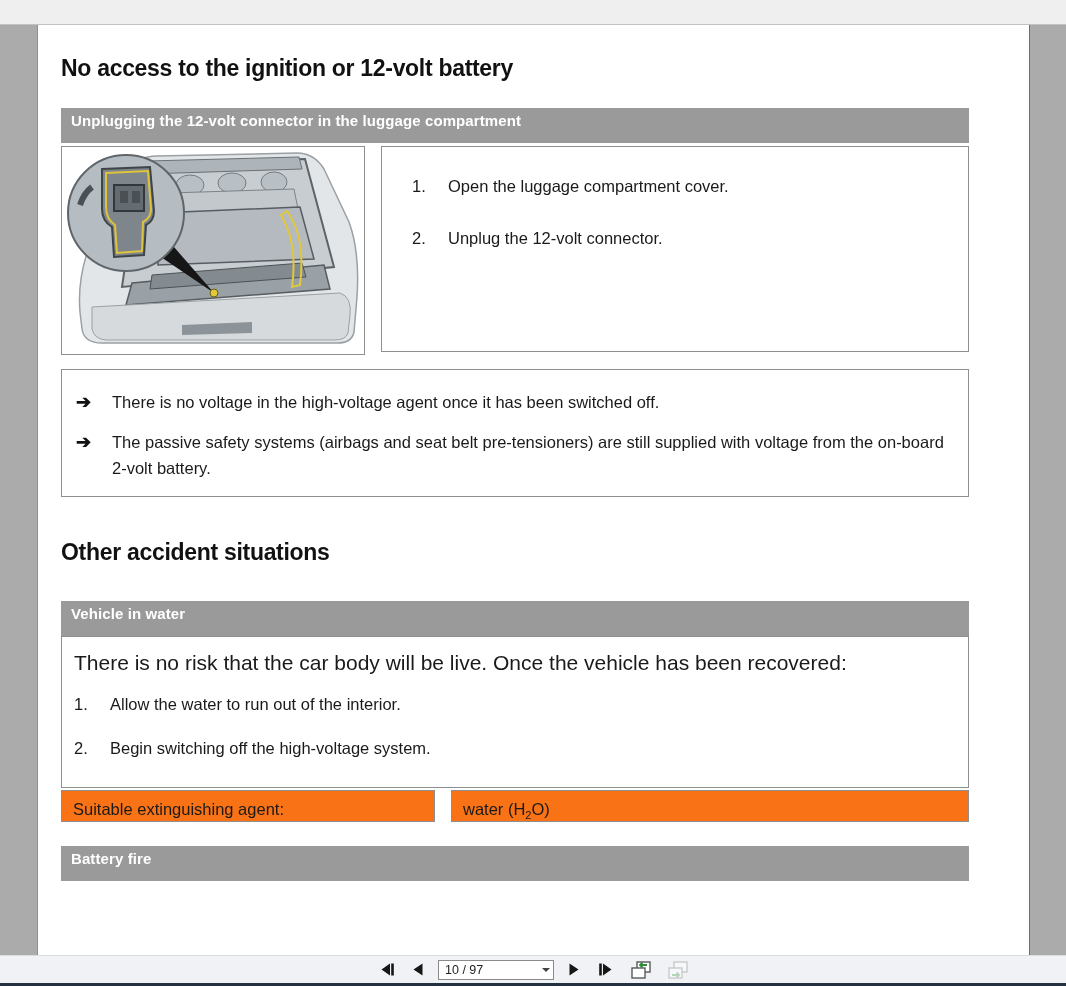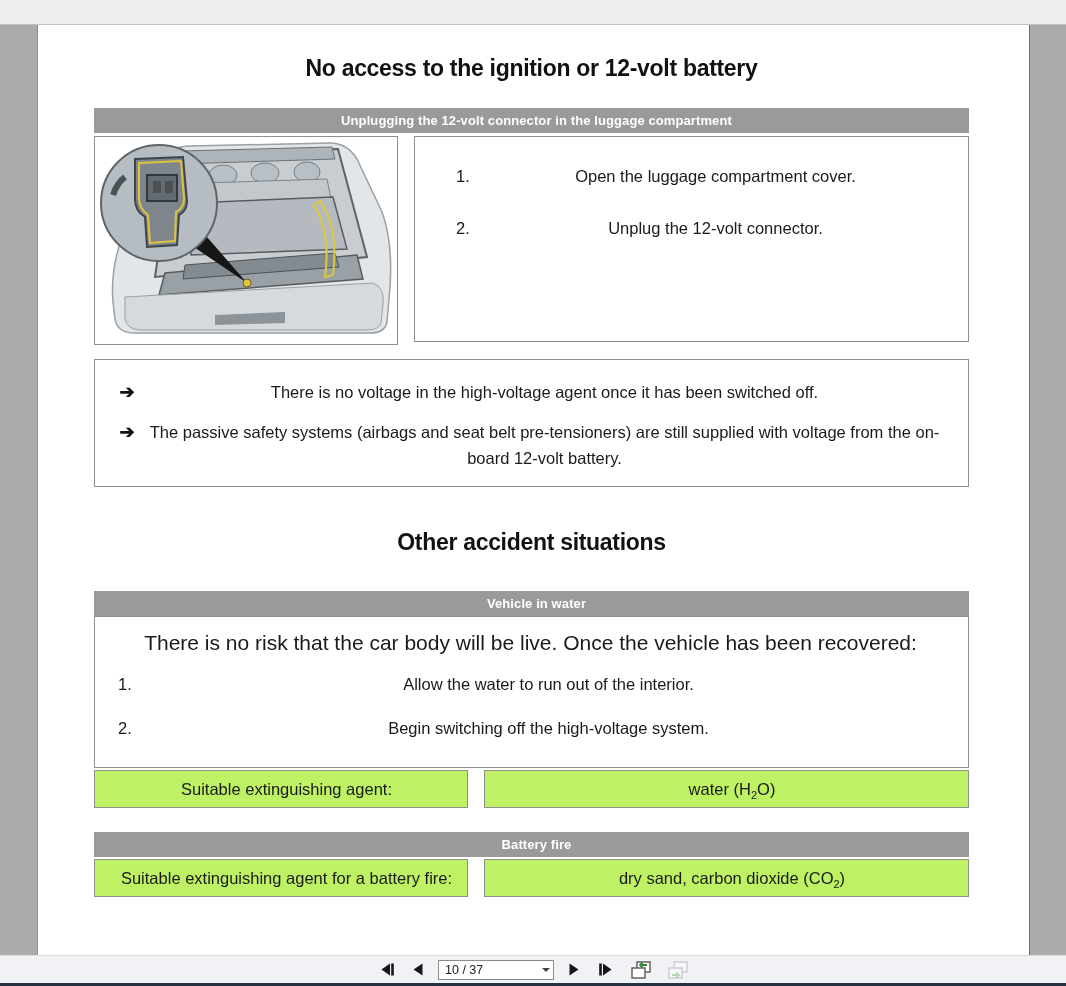--- a/index.html
+++ b/index.html
@@ -4,27 +4,27 @@
 <style>
   * { margin:0; padding:0; box-sizing:border-box; }
   html,body { width:1066px; height:986px; }
   body { font-family:"Liberation Sans", sans-serif; background:#ababab; }
 
   #viewer { position:relative; width:1066px; height:986px; overflow:hidden; background:#ababab; }
 
   .top-strip { position:absolute; left:0; top:0; width:1066px; height:25px; background:#efefef; border-bottom:1px solid #c2c2c2; }
 
   .pdf-page { position:absolute; left:37px; top:25px; width:993px; height:930px; background:#ffffff; border-left:1px solid #8f8f8f; border-right:1px solid #6e6e6e; overflow:hidden; }
-  .content { padding:30px 60px 0 56px; color:#1a1a1a;text-align:center; }
+  .content { padding:30px 60px 0 23px; color:#1a1a1a; }
 
   h1.doc-title { font-size:23px; font-weight:bold; letter-spacing:-0.3px; color:#111; }
   .t1 { margin-bottom:26px; }
   .t2 { margin-top:42px; margin-bottom:35px; }
 
-  .section-bar { height:25px; background:#9a9a9a; color:#ffffff; font-weight:bold; font-size:13px; line-height:25px; padding-left:10px; letter-spacing:0.1px; }
+  .section-bar { height:35px; background:#9a9a9a; color:#ffffff; font-weight:bold; font-size:15px; line-height:25px; padding-left:10px; letter-spacing:0.1px; }
 
   .media-row { display:flex; gap:16px; margin-top:3px; }
   .img-panel { width:304px; height:209px; border:1px solid #8f8f8f; background:#fff; flex:none; }
   .steps-panel { flex:1; height:206px; border:1px solid #8f8f8f; padding:26px 18px 0 30px; }
 
   .step { display:flex; margin-bottom:16px; font-size:16.5px; line-height:26px; }
   .step .num { width:36px; flex:none; }
   .step .body { flex:1; }
 
   .note-box { border:1px solid #8f8f8f; margin-top:14px; padding:11px 14px 13px 14px; }
@@ -34,21 +34,21 @@
   .note-item .body { flex:1; padding-right:10px; }
 
   .plain-box { border:1px solid #8f8f8f; padding:14px 14px 8px 12px; }
   .plain-box .intro { font-size:21px; line-height:24px; margin-bottom:16px; }
   .plain-box .step { margin-bottom:18px; }
 
   .gap-34 { margin-top:34px; }
   .gap-30 { margin-top:24px; }
 
   .kv-row { display:flex; gap:16px; margin-top:2px; }
-  .kv-cell { border:1px solid #8f8f8f; height:38px; font-size:16.5px; line-height:36px; padding-left:11px; background:#bef264; }
+  .kv-cell { border:1px solid #8f8f8f; height:32px; font-size:16.5px; line-height:36px; padding-left:11px; background:#f97316; }
   .kv-key { width:374px; flex:none; }
   .kv-val { flex:1; }
   sub { font-size:11px; }
 
   .toolbar { position:absolute; left:0; bottom:3px; width:1066px; height:28px; background:#f0f2f5; border-top:1px solid #dcdcdc; display:flex; align-items:center; justify-content:center; gap:9px; }
   .tb-btn { width:22px; height:20px; display:flex; align-items:center; justify-content:center; background:transparent; border:none; cursor:pointer; }
   .page-combo { width:116px; height:20px; background:#ffffff; border:1px solid #8a8a8a; display:flex; align-items:center; font-size:12.5px; color:#222; }
   .page-combo .txt { flex:1; padding-left:6px; }
   .page-combo .drop { width:14px; height:100%; display:flex; align-items:center; justify-content:center; }
   .caret-down { width:0; height:0; border-left:4px solid transparent; border-right:4px solid transparent; border-top:4px solid #444; }
@@ -127,21 +127,21 @@
         </div>
       </div>
 
       <div class="note-box">
         <div class="note-item">
           <span class="arrow">➔</span>
           <span class="body">There is no voltage in the high-voltage agent once it has been switched off.</span>
         </div>
         <div class="note-item">
           <span class="arrow">➔</span>
-          <span class="body">The passive safety systems (airbags and seat belt pre-tensioners) are still supplied with voltage from the on-board 12-volt battery.</span>
+          <span class="body">The passive safety systems (airbags and seat belt pre-tensioners) are still supplied with voltage from the on-board 2-volt battery.</span>
         </div>
       </div>
 
       <h1 class="doc-title t2">Other accident situations</h1>
 
       <div class="section-bar">Vehicle in water</div>
       <div class="plain-box">
         <div class="intro">There is no risk that the car body will be live. Once the vehicle has been recovered:</div>
         <div class="step">
           <span class="num">1.</span>
@@ -152,42 +152,38 @@
           <span class="body">Begin switching off the high-voltage system.</span>
         </div>
       </div>
 
       <div class="kv-row">
         <div class="kv-cell kv-key">Suitable extinguishing agent:</div>
         <div class="kv-cell kv-val"><span>water (H</span><sub>2</sub><span>O)</span></div>
       </div>
 
       <div class="section-bar gap-30">Battery fire</div>
-      <div class="kv-row">
-        <div class="kv-cell kv-key">Suitable extinguishing agent for a battery fire:</div>
-        <div class="kv-cell kv-val"><span>dry sand, carbon dioxide (CO</span><sub>2</sub><span>)</span></div>
-      </div>
 
     </div>
   </div>
 
   <div class="toolbar">
     <button class="tb-btn" title="First Page">
       <svg width="15" height="13" viewBox="0 0 15 13">
         <polygon points="10,0.5 1.5,6.5 10,12.5" fill="#161616"></polygon>
         <rect x="11.2" y="0.5" width="2.6" height="12" fill="#161616"></rect>
       </svg>
     </button>
     <button class="tb-btn" title="Previous Page">
       <svg width="12" height="13" viewBox="0 0 12 13">
         <polygon points="10.5,0.5 1.5,6.5 10.5,12.5" fill="#161616"></polygon>
       </svg>
     </button>
     <div class="page-combo">
-      <span class="txt">10 / 37</span>
+      <span class="txt">10 / 97</span>
       <span class="drop">
           <span class="caret-down"></span>
         </span>
     </div>
     <button class="tb-btn" title="Next Page">
       <svg width="12" height="13" viewBox="0 0 12 13">
         <polygon points="1.5,0.5 10.5,6.5 1.5,12.5" fill="#161616"></polygon>
       </svg>
     </button>
     <button class="tb-btn" title="Last Page">

